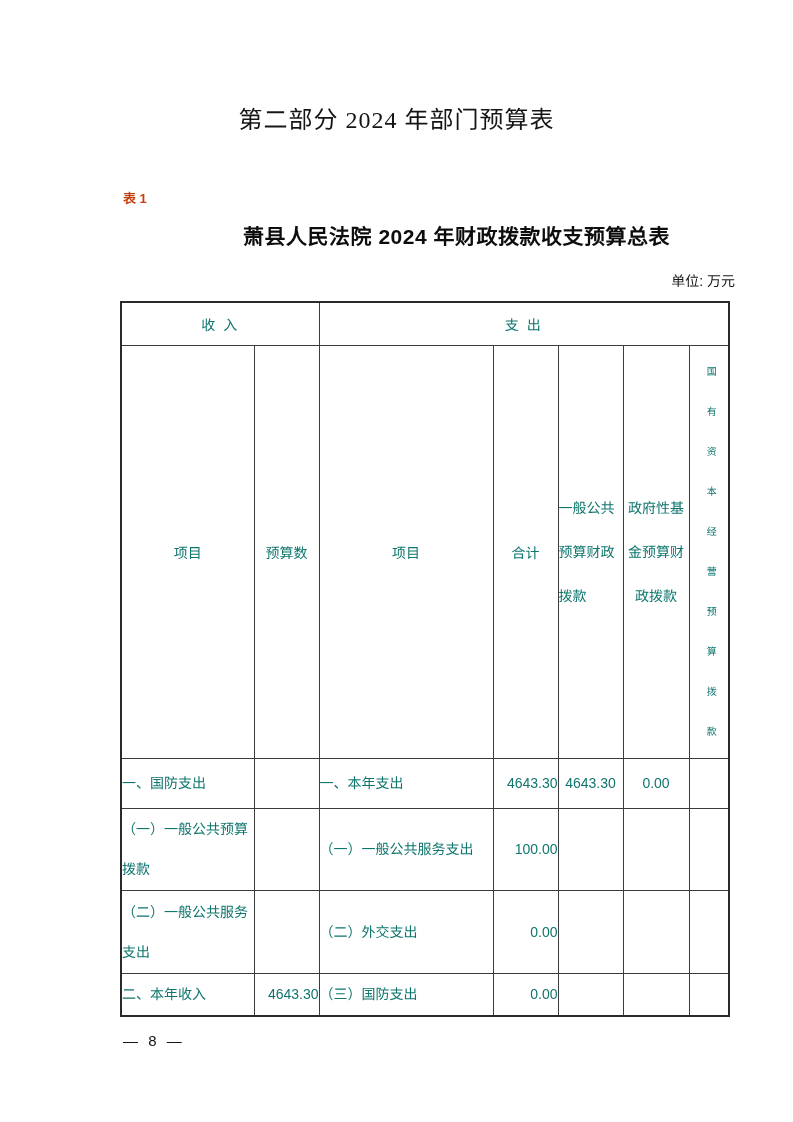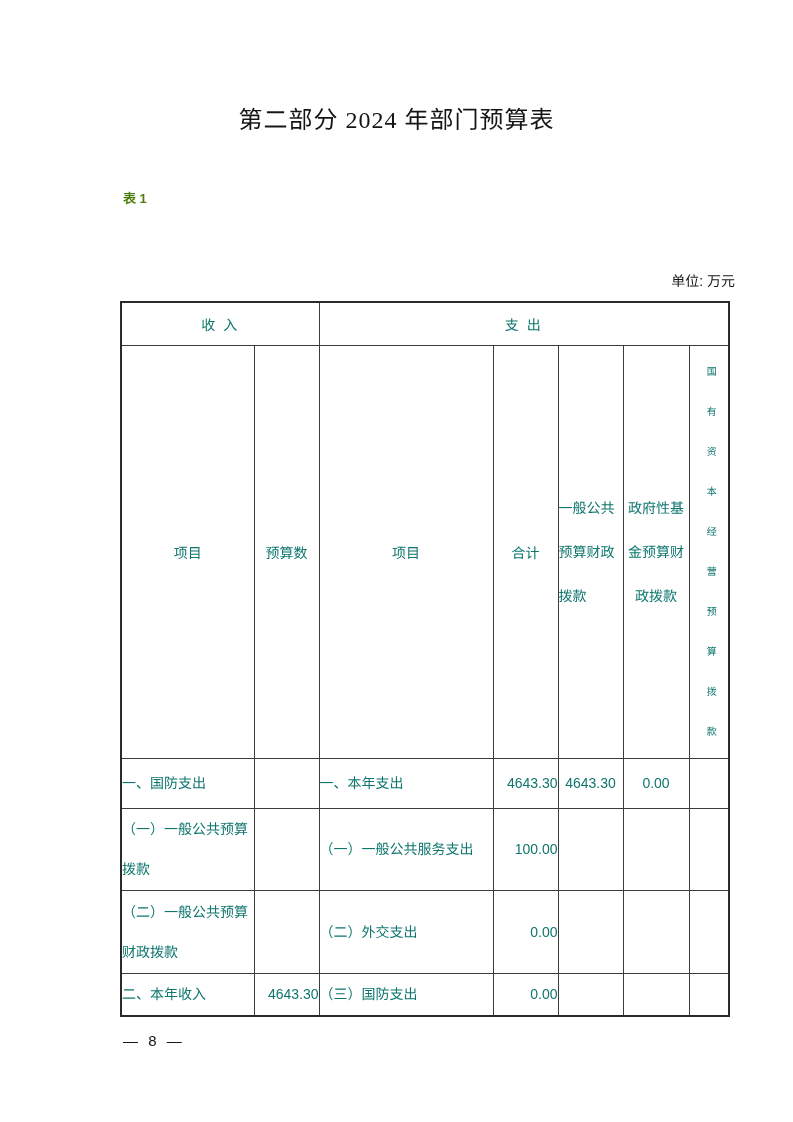--- a/index.html
+++ b/index.html
@@ -23,21 +23,21 @@
     font-weight: 400;
     letter-spacing: 1px;
     color: #151515;
   }
   .table-label {
     position: absolute;
     left: 123px;
     top: 188px;
     font-size: 13px;
     font-weight: 700;
-    color: #4d7c0f;
+    color: #c2410c;
   }
   .table-title {
     position: absolute;
     left: 120px;
     right: 0;
     top: 220px;
     text-align: center;
     font-size: 21px;
     font-weight: 700;
     letter-spacing: 0.5px;
@@ -130,20 +130,21 @@
 </style>
 </head>
 <body>
 
 <div class="page">
 
   <div class="section-heading">第二部分 2024 年部门预算表</div>
 
   <div class="table-label">表 1</div>
 
+  <div class="table-title">萧县人民法院 2024 年财政拨款收支预算总表</div>
 
   <div class="unit-note">单位: 万元</div>
 
   <table class="budget">
     <colgroup>
       <col style="width:133px">
       <col style="width:65px">
       <col style="width:174px">
       <col style="width:65px">
       <col style="width:65px">
@@ -181,21 +182,21 @@
         <td class="item">（一）一般公共预算拨款</td>
         <td class="num-r"></td>
         <td class="item">（一）一般公共服务支出</td>
         <td class="num-r">100.00</td>
         <td class="num-c"></td>
         <td class="num-c"></td>
         <td class="num-c"></td>
       </tr>
 
       <tr class="r3">
-        <td class="item">（二）一般公共预算财政拨款</td>
+        <td class="item">（二）一般公共服务支出</td>
         <td class="num-r"></td>
         <td class="item">（二）外交支出</td>
         <td class="num-r">0.00</td>
         <td class="num-c"></td>
         <td class="num-c"></td>
         <td class="num-c"></td>
       </tr>
 
       <tr class="r4">
         <td class="item">二、本年收入</td>

